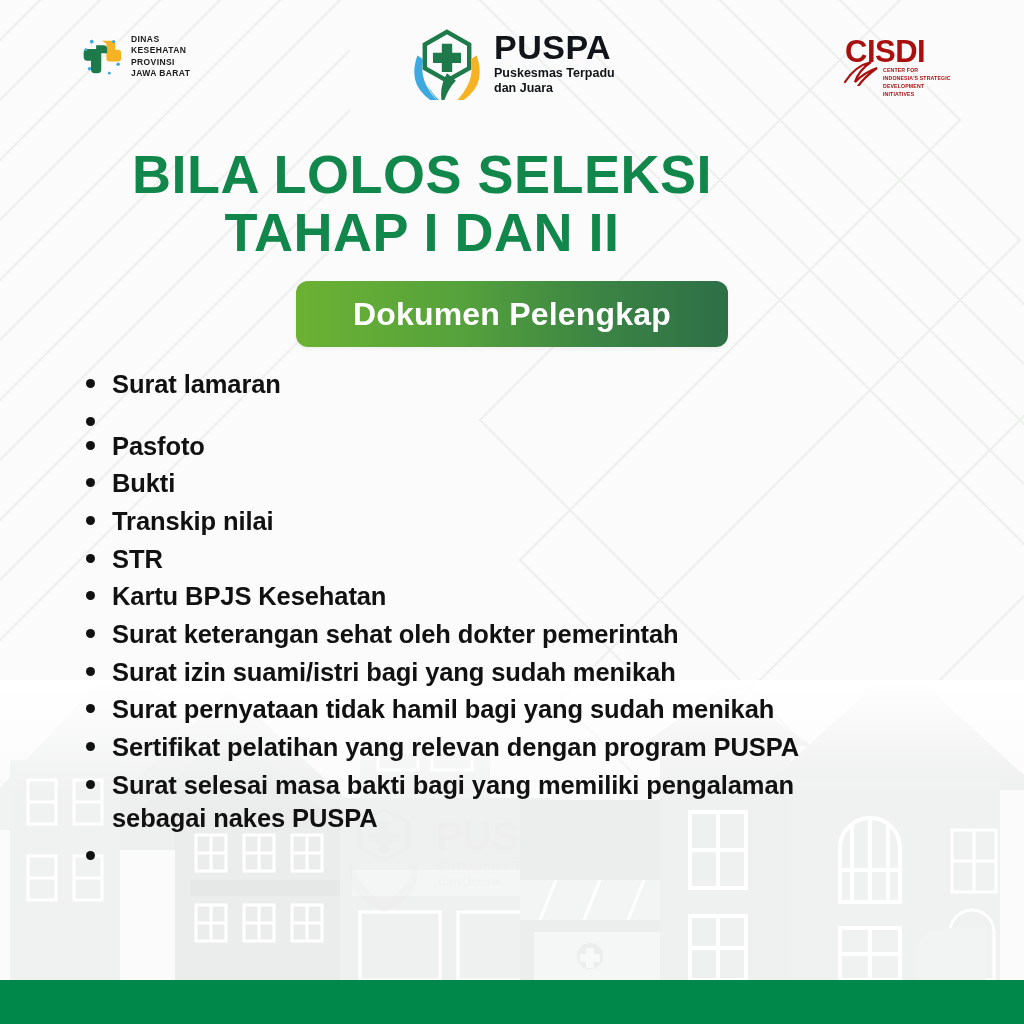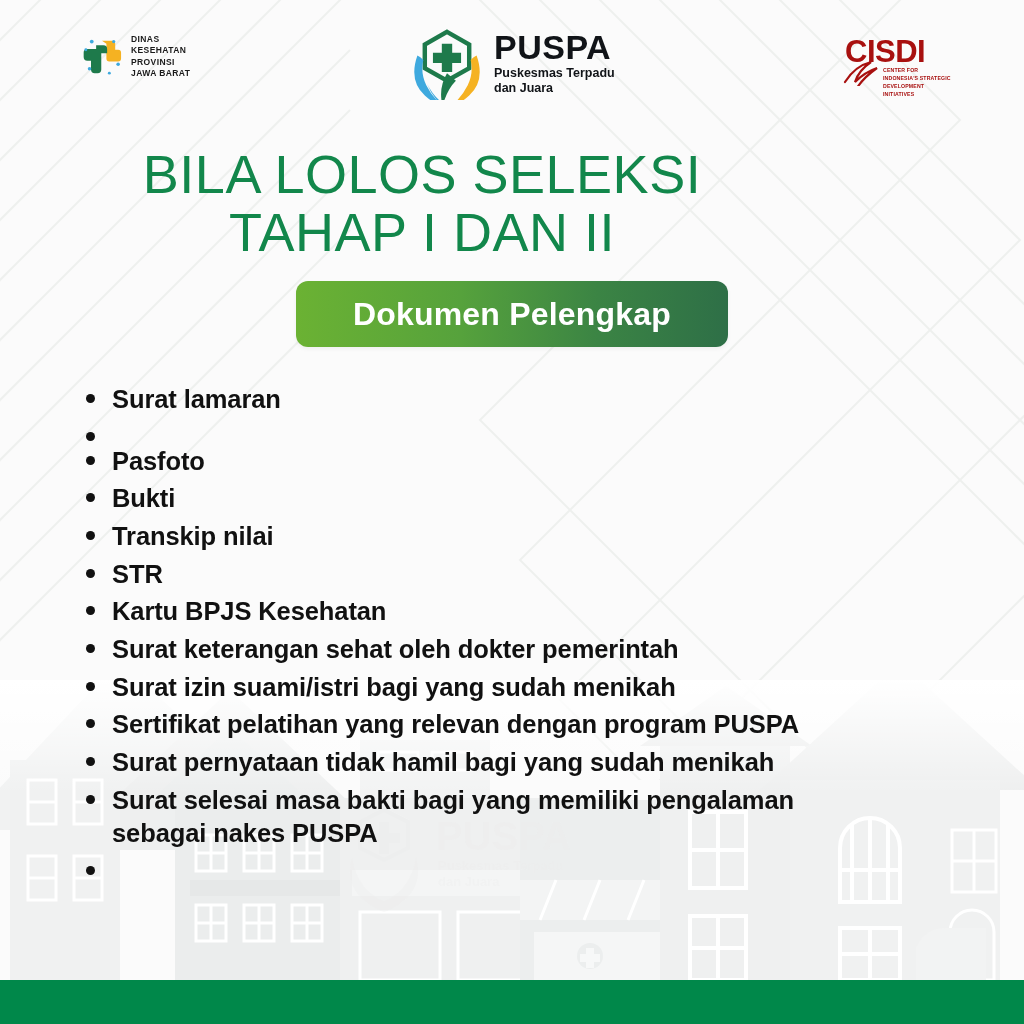--- a/index.html
+++ b/index.html
@@ -108,21 +108,21 @@
     color:#A8100F;
   }
 
   
   .headline {
     position:absolute;
     top:146px; left:0;
     width:844px;
     text-align:center;
     color:#12874B;
-    font-weight:normal;
+    font-weight:bold;
     font-size:54px;
     line-height:1.07;
     letter-spacing:.5px;
     font-family:"Liberation Sans", sans-serif;
   }
   .headline .l2 { display:block; }
 
   
   .banner {
     position:absolute;
@@ -139,21 +139,21 @@
     color:#ffffff;
     font-size:32px;
     font-weight:bold;
     letter-spacing:.2px;
     font-family:"Liberation Sans", sans-serif;
   }
 
   
   .doc-list {
     position:absolute;
-    top:383px; left:86px;
+    top:368px; left:86px;
     width:860px;
   }
   .doc-item {
     display:flex;
     align-items:flex-start;
     margin-bottom:4px;
   }
   .doc-bullet {
     flex:0 0 auto;
     width:9px; height:9px;
@@ -414,28 +414,28 @@
       <li class="doc-item">
         <span class="doc-bullet"></span>
         <span class="doc-text">Surat keterangan sehat oleh dokter pemerintah</span>
       </li>
       <li class="doc-item">
         <span class="doc-bullet"></span>
         <span class="doc-text">Surat izin suami/istri bagi yang sudah menikah</span>
       </li>
       <li class="doc-item">
         <span class="doc-bullet"></span>
+        <span class="doc-text">Surat pernyataan tidak hamil bagi yang sudah menikah</span>
+      </li>
+      <li class="doc-item">
+        <span class="doc-bullet"></span>
         <span class="doc-text">Sertifikat pelatihan yang relevan dengan program PUSPA</span>
       </li>
       <li class="doc-item">
         <span class="doc-bullet"></span>
-        <span class="doc-text">Surat pernyataan tidak hamil bagi yang sudah menikah</span>
-      </li>
-      <li class="doc-item">
-        <span class="doc-bullet"></span>
         <span class="doc-text">Surat selesai masa bakti bagi yang memiliki pengalaman sebagai nakes PUSPA</span>
       </li>
       <li class="doc-item">
         <span class="doc-bullet"></span>
       </li>
     </ul>
 
   <div class="footer-bar"></div>
 
 </div>

